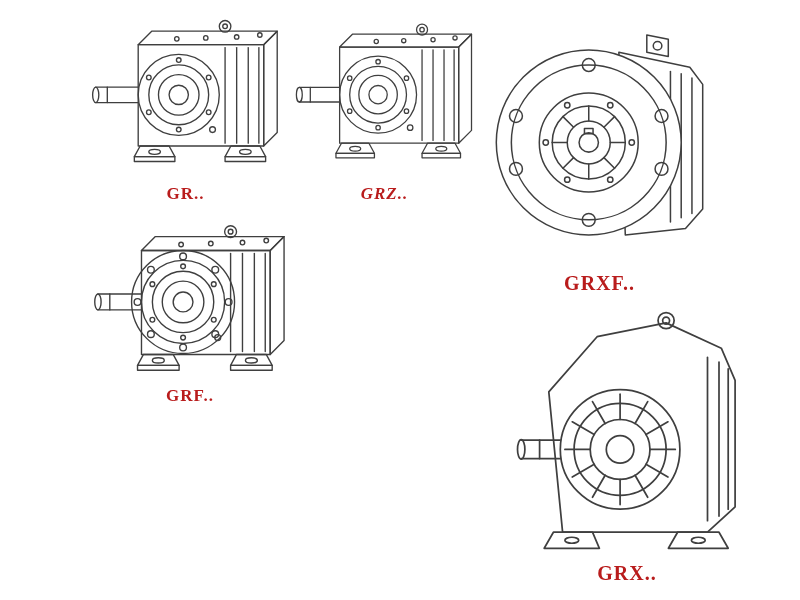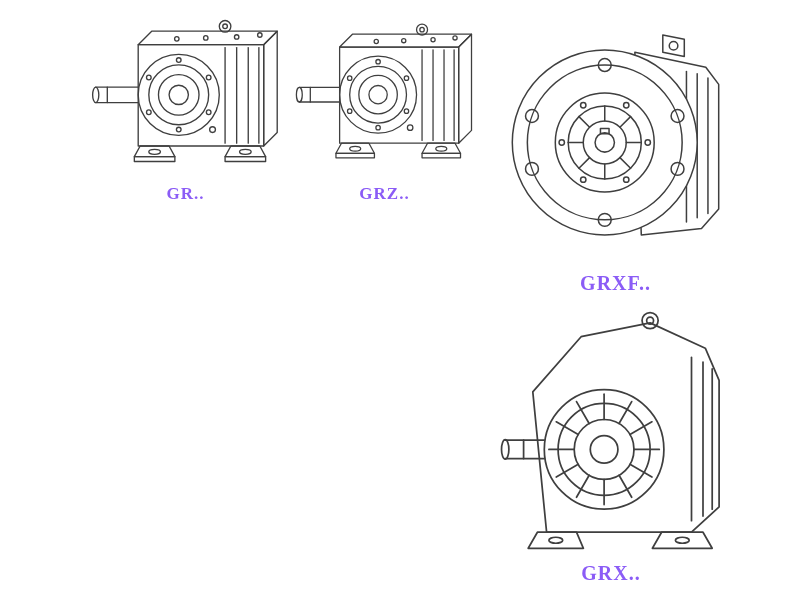--- a/index.html
+++ b/index.html
@@ -14,21 +14,21 @@
     position:absolute;
     display:flex;flex-direction:column;align-items:center;justify-content:flex-start;
     color:var(--line,#3f3f3f);
   }
   .figure svg.drawing{display:block;width:100%;}
   .figure .model-label{
     margin-top:2px;
     font-weight:700;
     font-size:17px;
     letter-spacing:1px;
-    color:#8b5cf6;
+    color:#b91c1c;
     white-space:nowrap;
   }
   .figure.large .model-label{font-size:20px;}
   .figure.faded{color:var(--faded,#c8c8c8);}
   .figure.faded svg.drawing{stroke-dasharray:4 3;}
   .hidden-defs{position:absolute;width:0;height:0;overflow:hidden;}
 </style>
 </head>
 <body>
 
@@ -163,38 +163,45 @@
 
 <div class="stage">
 
   <div class="figure" style="left:88px;top:0;width:195px;height:208px;">
     <svg class="drawing" style="height:182px;" viewBox="8 14 202 158">
         <use href="#core-foot"></use>
       </svg>
     <div class="model-label">GR..</div>
   </div>
 
-  <div class="figure" style="left:292px;top:0;width:185px;height:208px;">
+  <div class="figure" style="left:292px;top:0;width:185px;height:208px;font-style:italic;">
     <svg class="drawing" style="height:182px;" viewBox="8 14 202 158">
         <use href="#core-foot"></use>
       </svg>
     <div class="model-label">GRZ..</div>
   </div>
 
-  <div class="figure large" style="left:508px;top:2px;width:215px;height:300px;">
+  <div class="figure large" style="left:492px;top:2px;width:215px;height:300px;">
     <svg class="drawing" style="height:268px;" viewBox="2 24 200 196">
         <use href="#core-grxf"></use>
       </svg>
     <div class="model-label">GRXF..</div>
   </div>
 
-
-
-
-
-  <div class="figure large" style="left:496px;top:302px;width:230px;height:292px;">
+  <div class="figure" style="left:90px;top:212px;width:200px;height:198px;">
+    <svg class="drawing" style="height:172px;" viewBox="8 14 202 158">
+        <use href="#core-foot"></use>
+        <use href="#core-flange-ring"></use>
+      </svg>
+    <div class="model-label">GRF..</div>
+  </div>
+
+
+
+
+  <div class="figure large" style="left:512px;top:302px;width:230px;height:292px;">
     <svg class="drawing" style="height:258px;" viewBox="16 26 200 216">
         <use href="#core-grx"></use>
       </svg>
     <div class="model-label">GRX..</div>
   </div>
 
 </div>
 
 </body></html>

